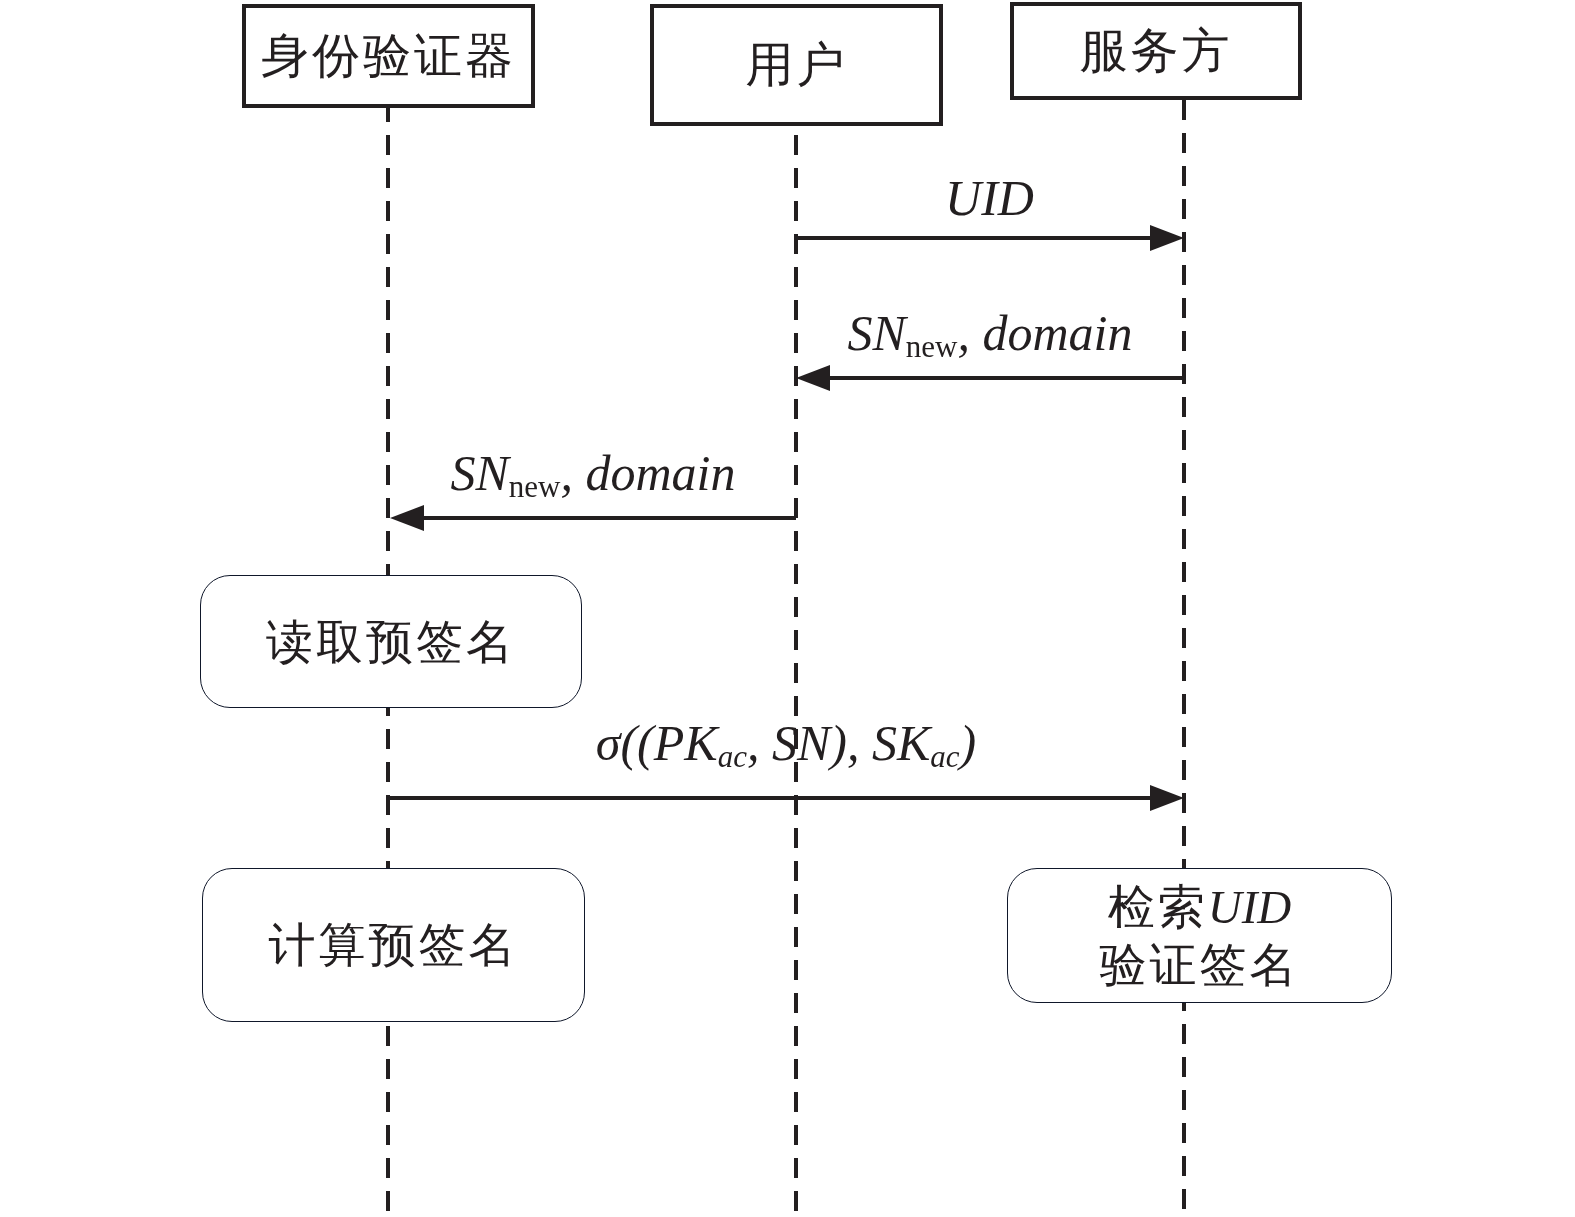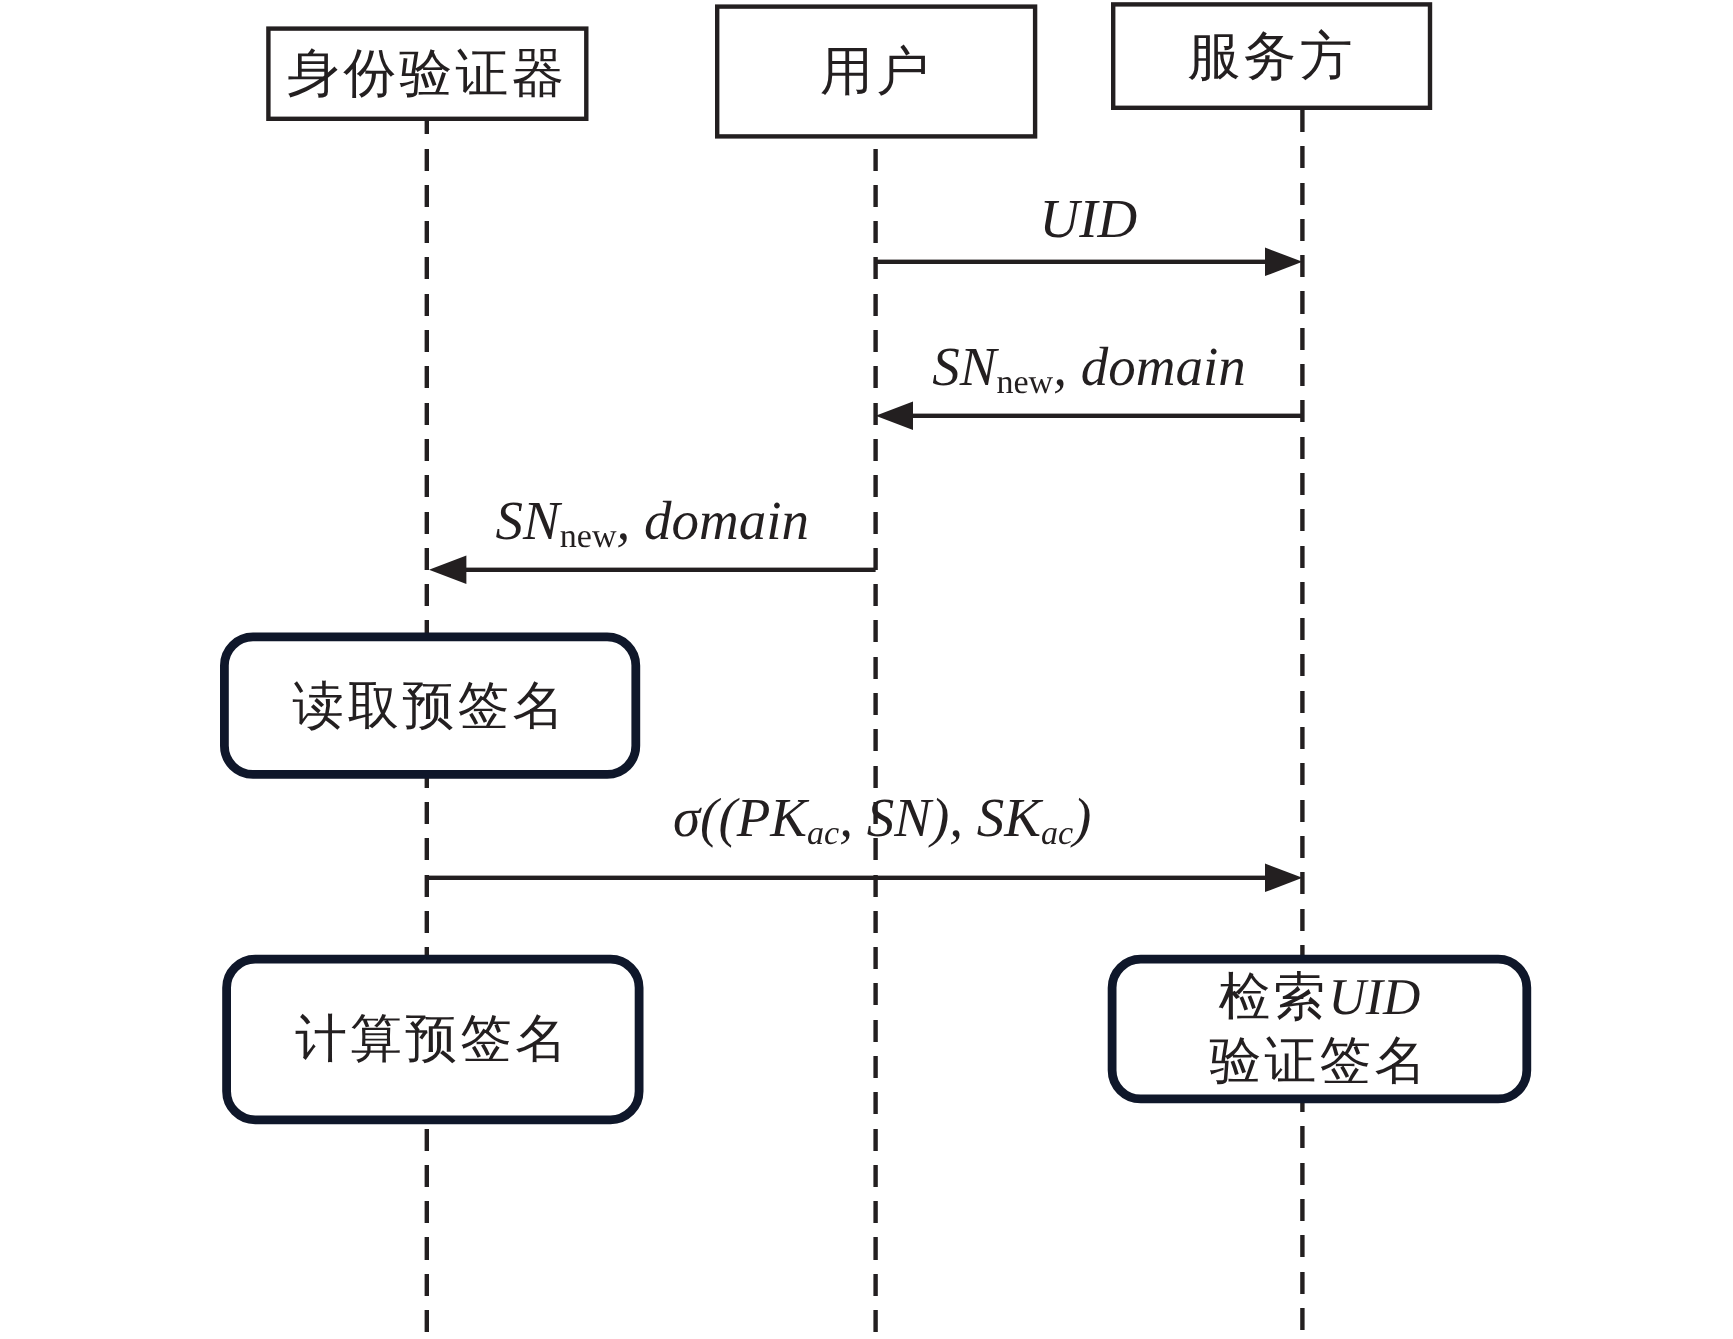--- a/index.html
+++ b/index.html
@@ -76,21 +76,21 @@
   .msg-label .sub-it {
     font-style: italic;
     font-size: 0.62em;
     position: relative;
     top: 0.24em;
   }
   
   .process {
     position: absolute;
     box-sizing: border-box;
-    border: 8px solid #0f172a;
+    border: 1px solid #0f172a;
     border-radius: 30px;
     background: #ffffff;
     display: flex;
     flex-direction: column;
     align-items: center;
     justify-content: center;
     font-size: 47px;
     line-height: 58px;
     letter-spacing: 3px;
     text-align: center;
@@ -100,21 +100,21 @@
 </style>
 </head>
 <body>
 
 <div class="stage">
 
   <div class="lifeline" style="left:386px; top:102px; height:1115px;"></div>
   <div class="lifeline" style="left:794px; top:102px; height:1115px;"></div>
   <div class="lifeline" style="left:1182px; top:100px; height:1117px;"></div>
 
-  <div class="actor" style="left:242px; top:4px; width:293px; height:86px;margin-top:20px;">
+  <div class="actor" style="left:242px; top:4px; width:293px; height:104px;">
     <span>身份验证器</span>
   </div>
   <div class="actor" style="left:650px; top:4px; width:293px; height:122px;">
     <span>用户</span>
   </div>
   <div class="actor" style="left:1010px; top:2px; width:292px; height:98px;">
     <span>服务方</span>
   </div>
 
   <div class="msg-label" style="left:795px; top:168px; width:389px;">
@@ -134,21 +134,21 @@
   </div>
   <div class="msg-line" style="left:422px; top:516px; width:374px;"></div>
   <div class="arrow-left" style="left:390px; top:505px;"></div>
 
   <div class="process" style="left:200px; top:575px; width:382px; height:133px;">
     <div>
       <span>读取预签名</span>
     </div>
   </div>
 
-  <div class="msg-label" style="left:404px; top:713px; width:796px;">
+  <div class="msg-label" style="left:388px; top:713px; width:796px;">
     <span>σ((PK</span><span class="sub-it">ac</span><span>, SN), SK</span><span class="sub-it">ac</span><span>)</span>
   </div>
   <div class="msg-line" style="left:388px; top:796px; width:764px;"></div>
   <div class="arrow-right" style="left:1150px; top:785px;"></div>
 
   <div class="process" style="left:202px; top:868px; width:383px; height:154px;">
     <div>
       <span>计算预签名</span>
     </div>
   </div>

